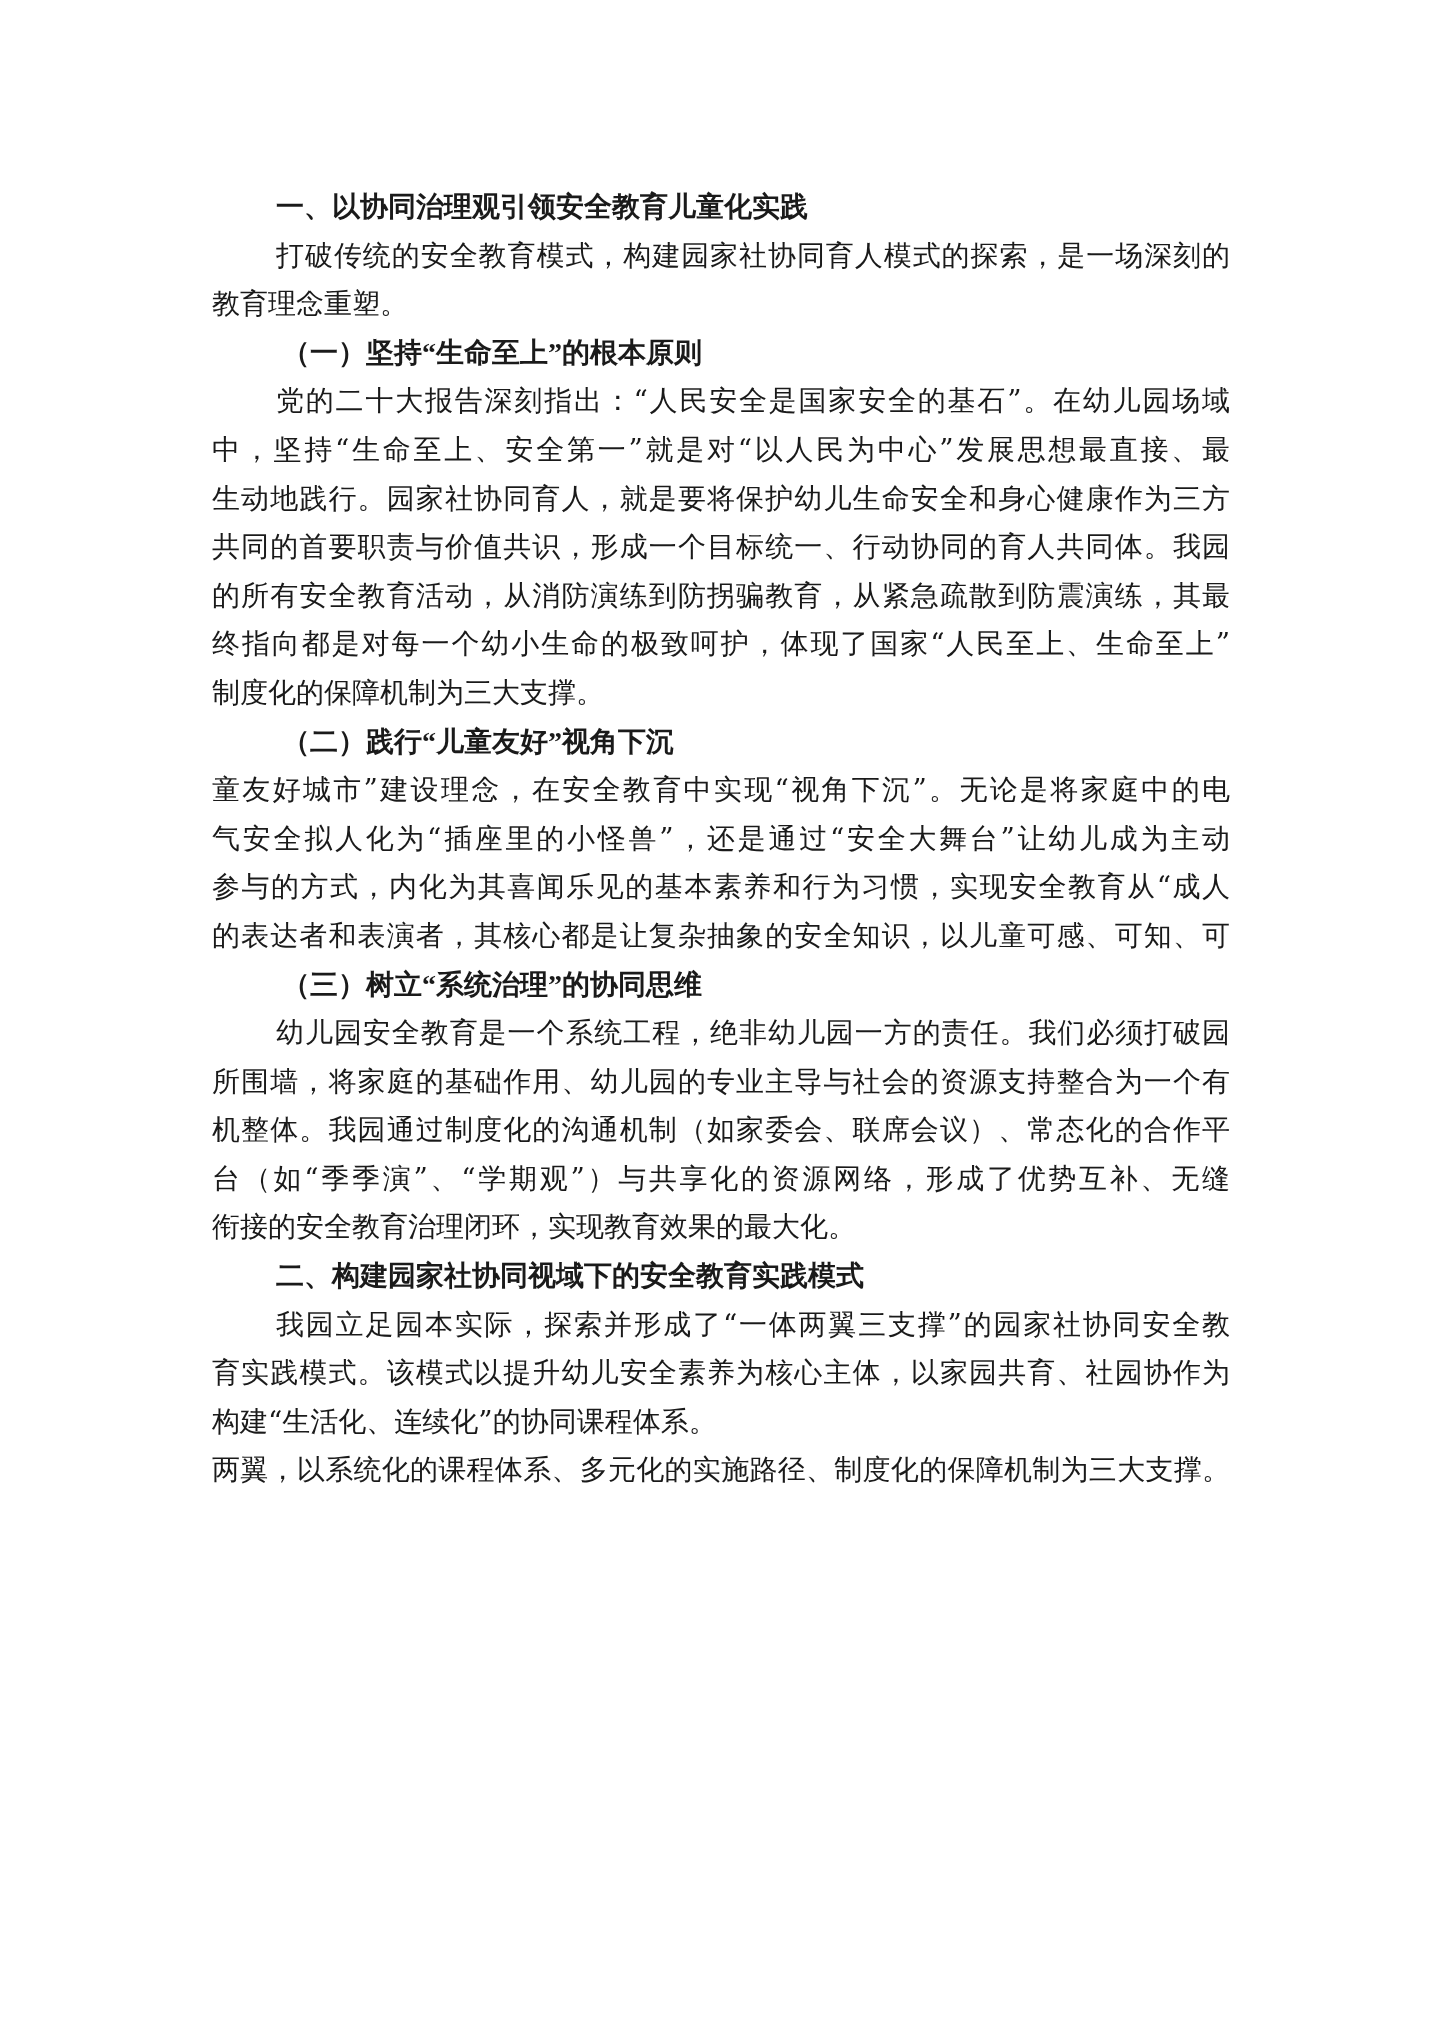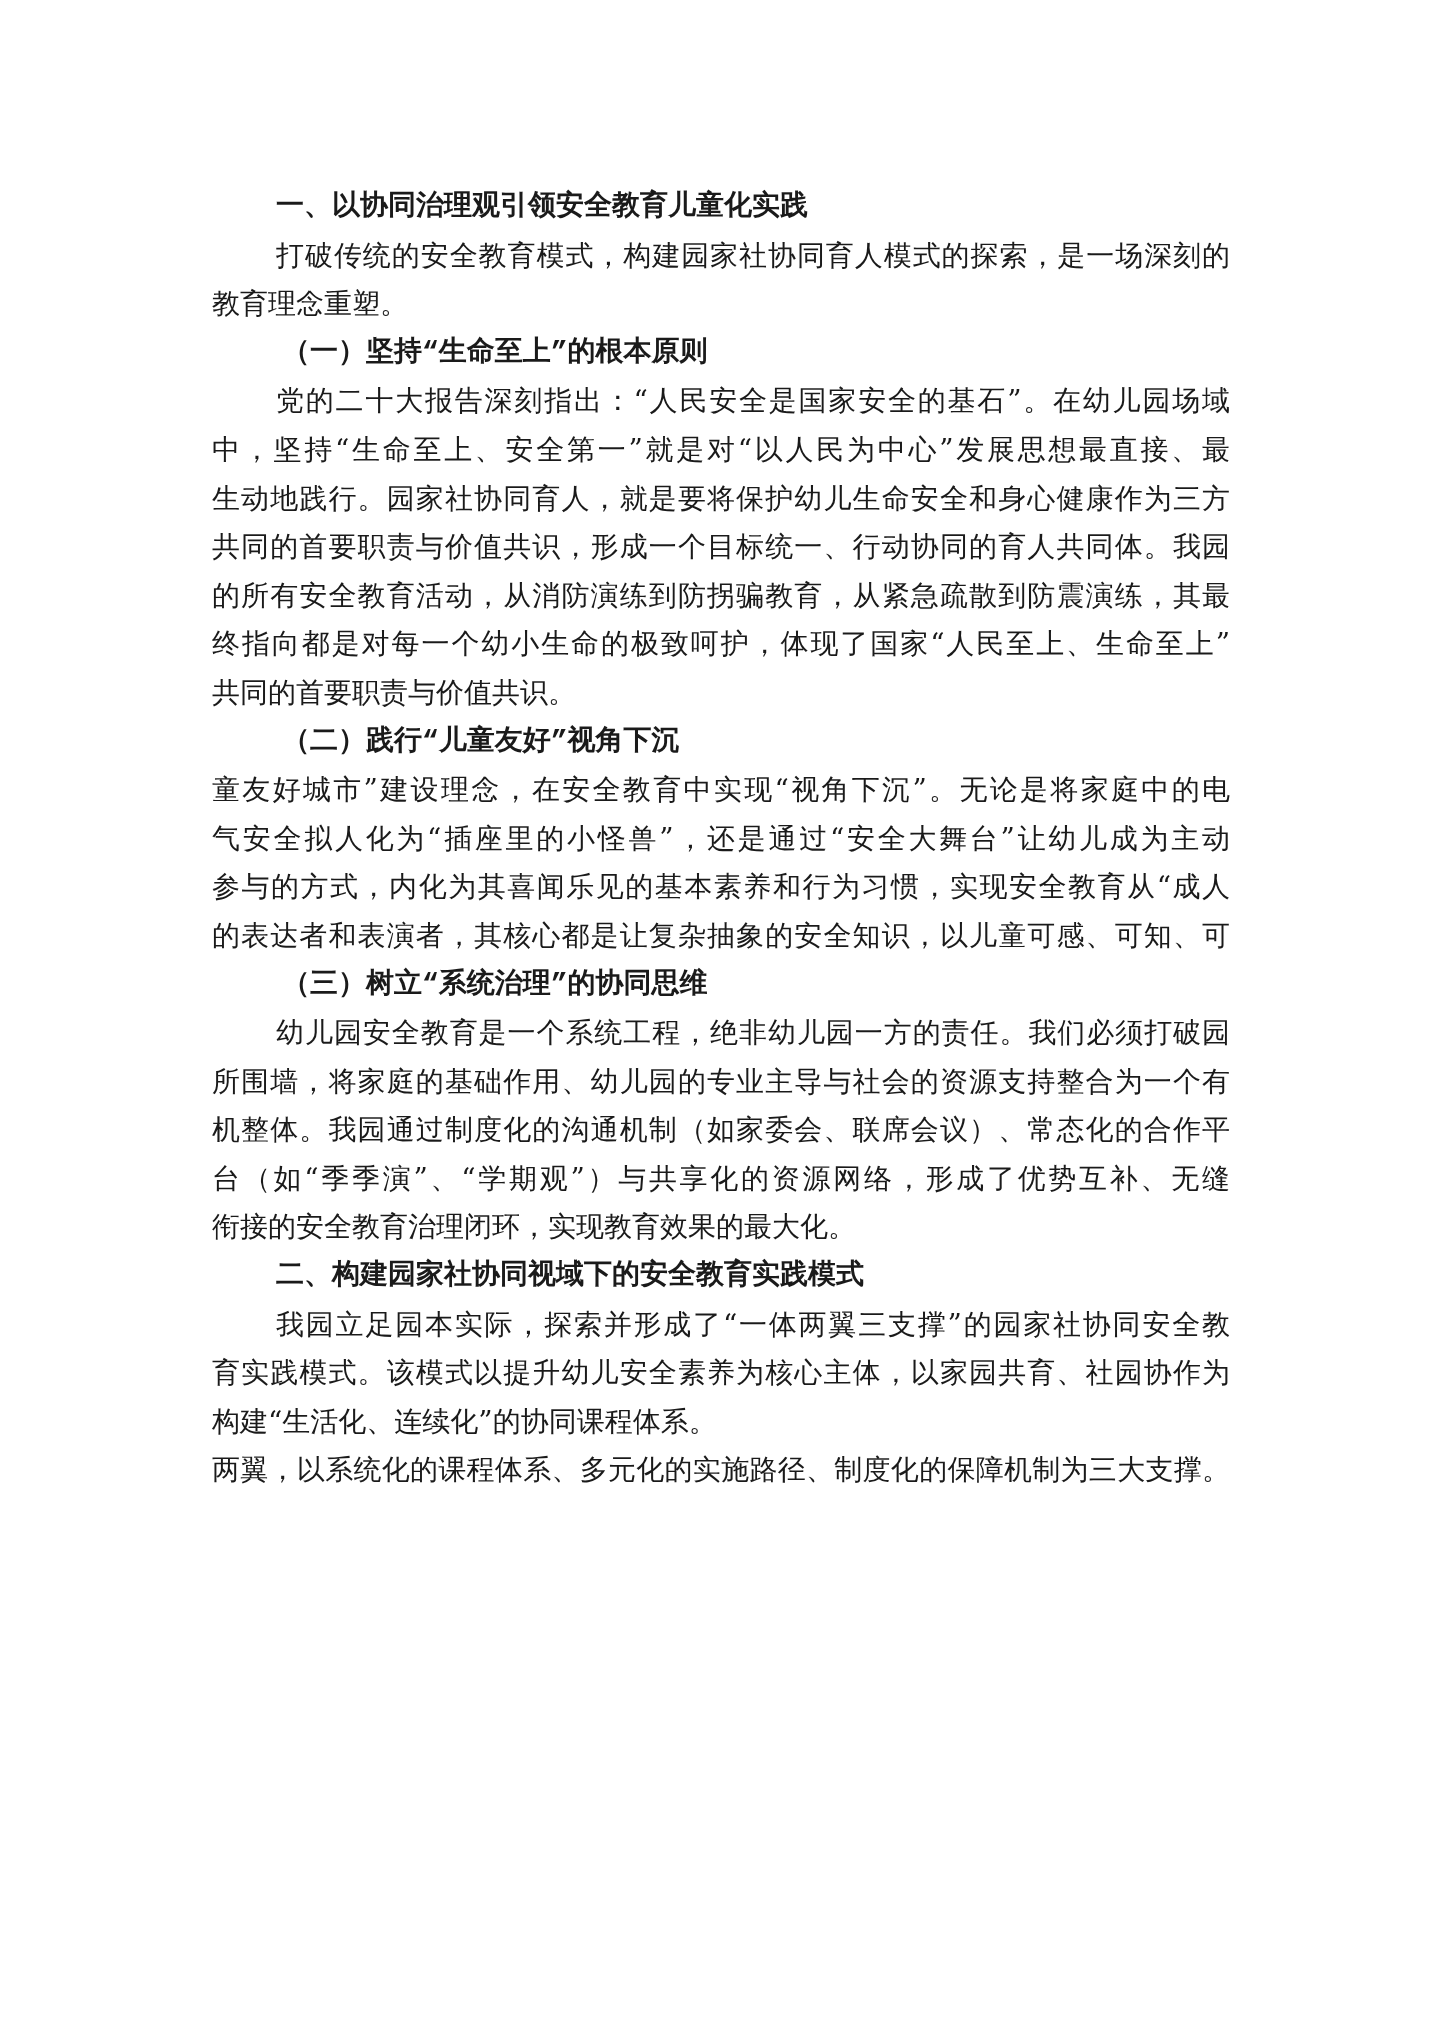--- a/index.html
+++ b/index.html
@@ -18,21 +18,21 @@
       display: block;
       height: 48.6px;
       white-space: nowrap;
       text-align: justify;
       text-align-last: justify;
       overflow: visible;
     }
     .line.last { text-align-last: left; }
     .indent { padding-left: 64px; }
     .heading {
-      font-family: Liberation Mono, monospace;
+      font-family: Liberation Serif, serif;
       font-weight: bold;
       text-align-last: left;
     }
     .heading.h1 { padding-left: 64px; }
     .heading.h2 { padding-left: 70px; }
   </style>
 </head>
 <body>
 
 <div class="page">
@@ -44,21 +44,21 @@
   </div>
 
   <span class="line heading h2">（一）坚持“生命至上”的根本原则</span>
   <div>
     <span class="line indent">党的二十大报告深刻指出：“人民安全是国家安全的基石”。在幼儿园场域</span>
     <span class="line">中，坚持“生命至上、安全第一”就是对“以人民为中心”发展思想最直接、最</span>
     <span class="line">生动地践行。园家社协同育人，就是要将保护幼儿生命安全和身心健康作为三方</span>
     <span class="line">共同的首要职责与价值共识，形成一个目标统一、行动协同的育人共同体。我园</span>
     <span class="line">的所有安全教育活动，从消防演练到防拐骗教育，从紧急疏散到防震演练，其最</span>
     <span class="line">终指向都是对每一个幼小生命的极致呵护，体现了国家“人民至上、生命至上”</span>
-    <span class="line last">共同的首要职责与价值共识。</span>
+    <span class="line last">制度化的保障机制为三大支撑。</span>
   </div>
 
   <span class="line heading h2">（二）践行“儿童友好”视角下沉</span>
   <div>
     <span class="line">童友好城市”建设理念，在安全教育中实现“视角下沉”。无论是将家庭中的电</span>
     <span class="line">气安全拟人化为“插座里的小怪兽”，还是通过“安全大舞台”让幼儿成为主动</span>
     <span class="line">参与的方式，内化为其喜闻乐见的基本素养和行为习惯，实现安全教育从“成人</span>
     <span class="line">的表达者和表演者，其核心都是让复杂抽象的安全知识，以儿童可感、可知、可</span>
   </div>
 

